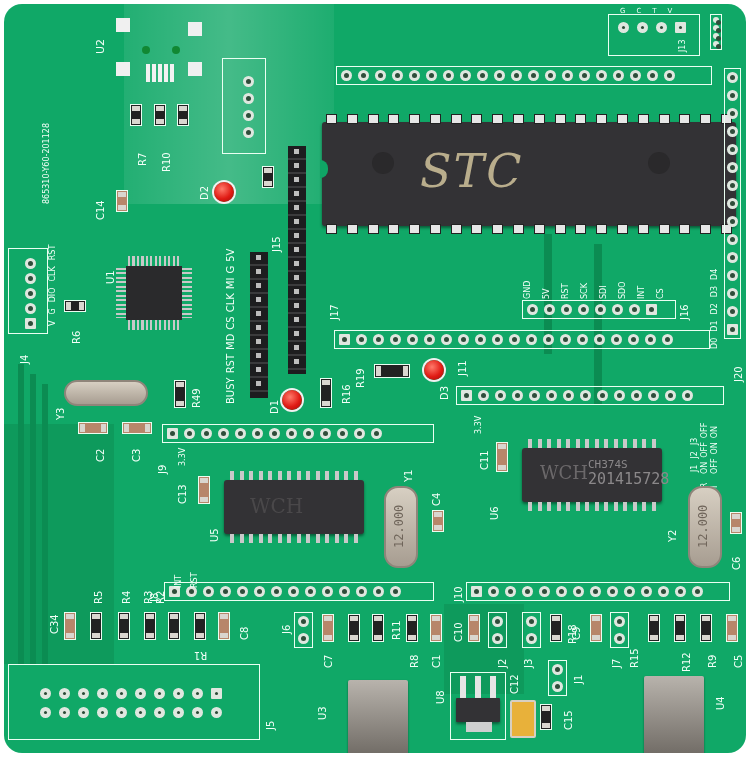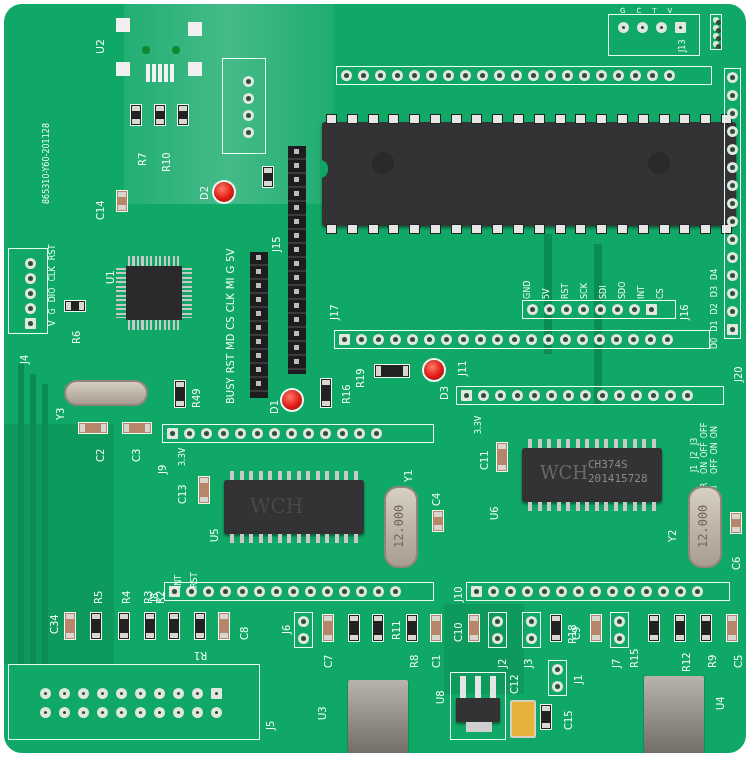--- a/index.html
+++ b/index.html
@@ -178,20 +178,21 @@
         <span></span>
         <span></span>
         <span></span>
         <span></span>
         <span></span>
         <span></span>
     </div>
     <div style="position:absolute;left:50px;top:30px;width:22px;height:22px;border-radius:50%;background:#2a292b;"></div>
     <div style="position:absolute;left:326px;top:30px;width:22px;height:22px;border-radius:50%;background:#2a292b;"></div>
     <div style="position:absolute;left:-2px;top:38px;width:8px;height:18px;background:#0fa565;border-radius:0 9px 9px 0;"></div>
+    <div style="position:absolute;left:98px;top:22px;font-family:'DejaVu Serif',serif;font-style:italic;font-size:46px;color:#b9ad8c;letter-spacing:2px;">STC</div>
   </div>
 
   <div class="row" style="left:332px;top:62px;width:376px;height:19px;">
     <div class="h"></div>
       <div class="h"></div>
       <div class="h"></div>
       <div class="h"></div>
       <div class="h"></div>
       <div class="h"></div>
       <div class="h"></div>
@@ -465,21 +466,21 @@
         <span></span>
         <span></span>
         <span></span>
         <span></span>
         <span></span>
         <span></span>
       </div>
     <div style="position:absolute;left:18px;top:14px;color:#6b686a;font-size:18px;font-family:'DejaVu Serif',serif;">WCH</div>
     <div style="position:absolute;left:66px;top:10px;color:#8b888a;font-size:11px;font-family:'DejaVu Sans Mono',monospace;line-height:14px;">
       <div>CH374S</div>
-      <div style="font-size:11px;">201415728</div>
+      <div style="font-size:15px;">201415728</div>
     </div>
   </div>
   <div class="silk rot" style="left:486px;top:516px;">U6</div>
   <div class="smd cap" style="left:492px;top:438px;height:30px;"></div>
   <div class="silk rot" style="left:476px;top:466px;">C11</div>
 
   <div style="position:absolute;left:686px;top:494px;transform:rotate(-90deg);transform-origin:left top;font-size:8px;line-height:10px;color:#f3fff8;">
     <div style="display:flex;gap:6px;">
       <span style="width:20px;"></span>
       <span>J1</span>

